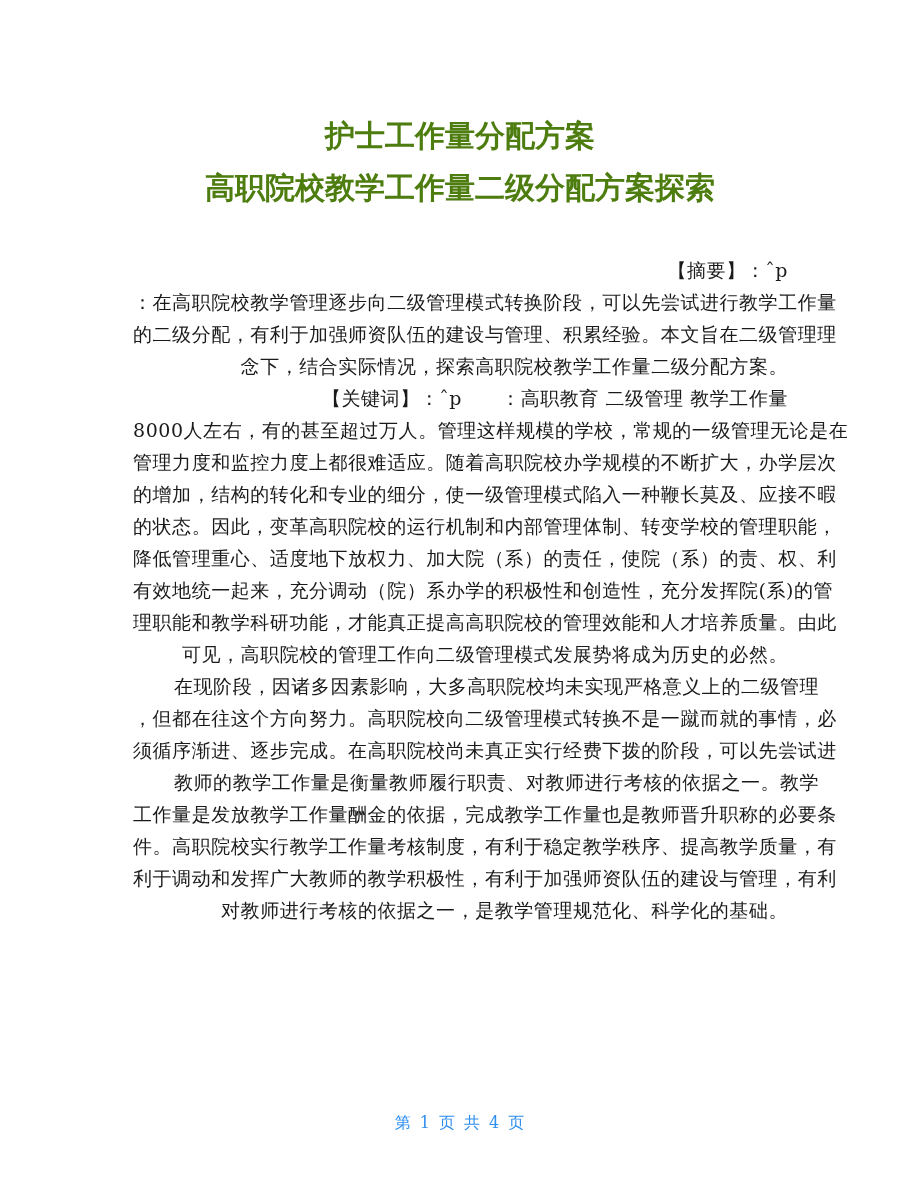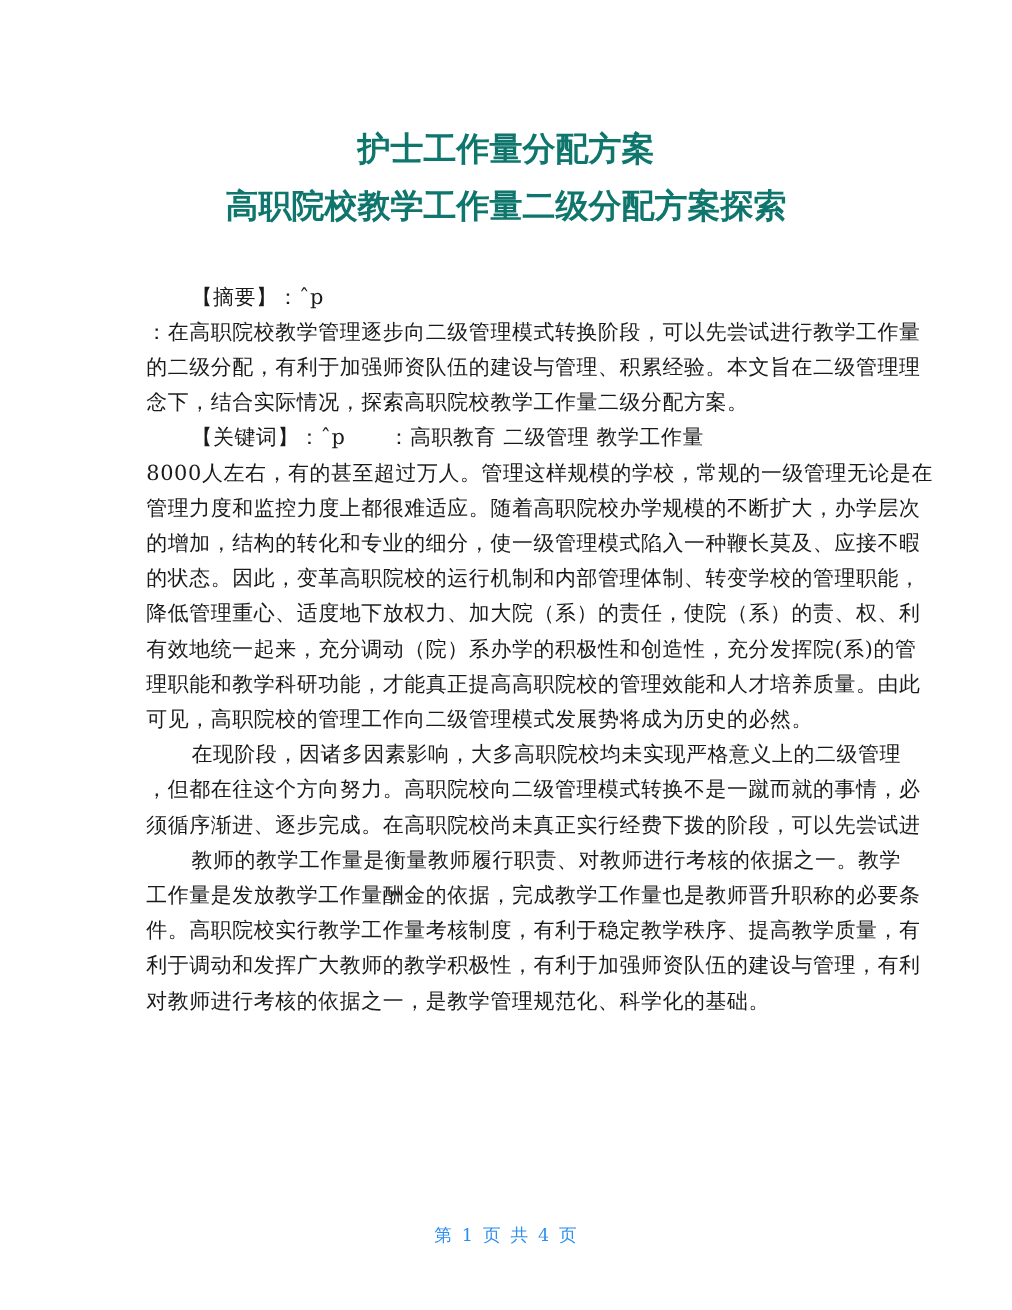--- a/index.html
+++ b/index.html
@@ -1,23 +1,23 @@
 <!DOCTYPE html>
 <html><head>
 <meta charset="utf-8">
 <style>
   html, body { margin: 0; padding: 0; background: #ffffff; }
   body { width: 920px; height: 1191px; position: relative; overflow: hidden;
          font-family: "DejaVu Serif", "Liberation Serif", serif; color: #1a1a1a; }
   .title { position: absolute; left: 0; width: 920px; text-align: center;
-           color: #0f766e; font-family: "DejaVu Sans", "Liberation Sans", sans-serif;
+           color: #4d7c0f; font-family: "DejaVu Sans", "Liberation Sans", sans-serif;
            font-weight: bold; font-size: 30px; letter-spacing: 0px; line-height: 40px; }
   .title.t1 { top: 116px; }
   .title.t2 { top: 168px; }
-  .body { position: absolute; left: 133px; top: 254px; width: 655px; }
+  .body { position: absolute; left: 133px; top: 254px; width: 655px; text-align: right; }
   .line { height: 32px; line-height: 32px; font-size: 19px; white-space: nowrap;
           letter-spacing: 0.55px; }
   .indent { padding-left: 41px; }
   .footer { position: absolute; left: 0; width: 920px; top: 1113px; text-align: center;
             color: #2e8ef0; font-size: 16px; letter-spacing: 1px; }
   .footer span { margin: 0 4px; }
 </style>
 </head>
 <body>
 

